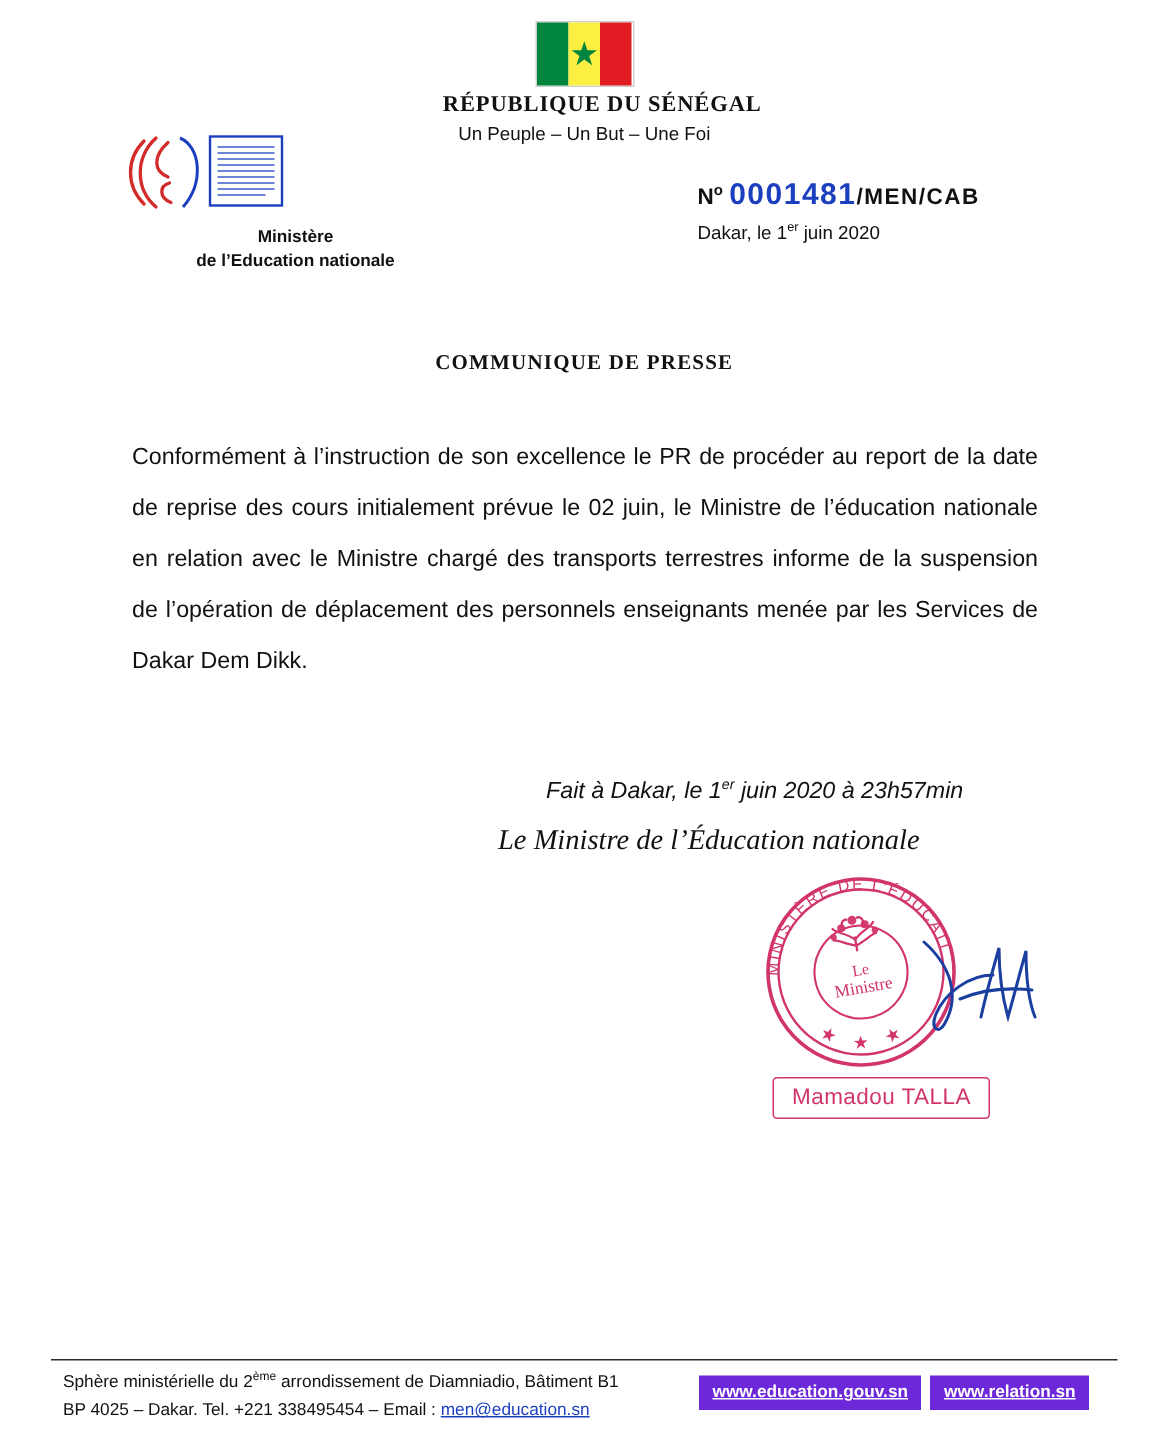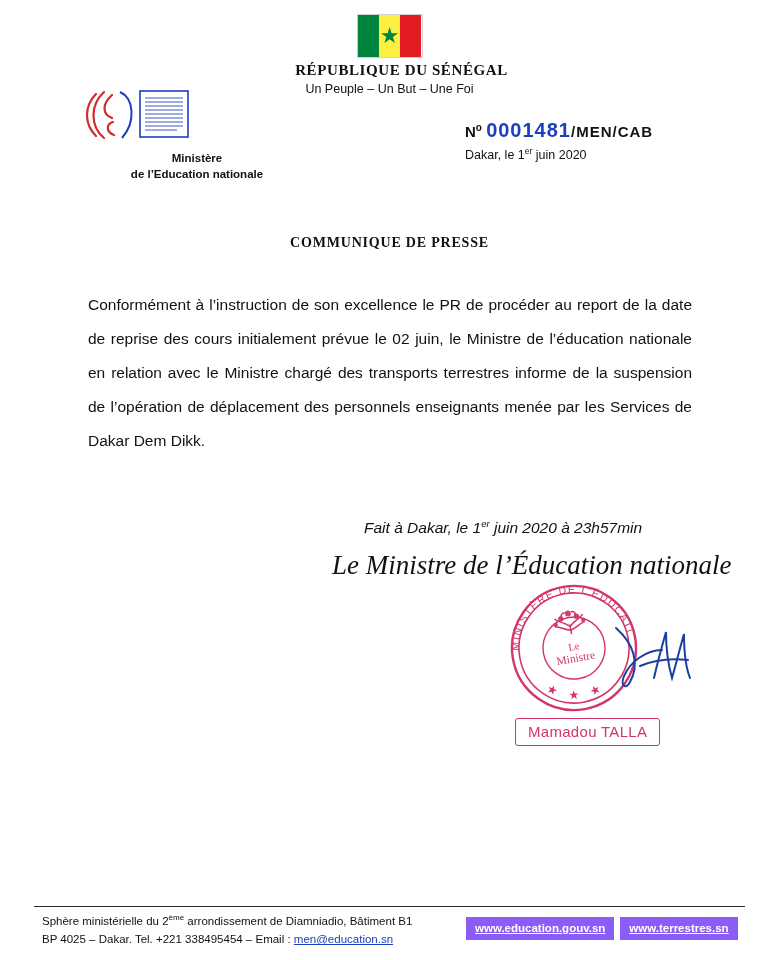--- a/index.html
+++ b/index.html
@@ -156,21 +156,21 @@
     white-space: nowrap;
   }
   .place-date .sup { font-size: 9.5px; vertical-align: super; font-style: italic; }
 
   .sign-title {
     position: absolute;
     top: 550px;
     left: 332px;
     font-family: "Liberation Serif", serif;
     font-style: italic;
-    font-size: 27px;
+    font-size: 19px;
     color: #111;
     white-space: nowrap;
   }
 
   
   .stamp {
     position: absolute;
     top: 572px;
     left: 498px;
     width: 152px;
@@ -223,21 +223,21 @@
     text-decoration: underline;
   }
   .footer-badges {
     position: absolute;
     top: 917px;
     left: 466px;
     display: flex;
     gap: 6px;
   }
   .badge {
-    background: #8b5cf6;
+    background: #6d28d9;
     color: #ffffff;
     font-size: 11.5px;
     font-weight: bold;
     padding: 5px 9px 6px 9px;
     text-decoration: underline;
     white-space: nowrap;
   }
 </style>
 </head>
 <body>
@@ -364,16 +364,16 @@
   <div class="footer-left">
     <div>
       <span>Sphère ministérielle du 2</span><span class="sup">ème</span><span> arrondissement de Diamniadio, Bâtiment B1</span>
     </div>
     <div>
       <span>BP 4025 – Dakar. Tel. +221 338495454 – Email : </span><a href="#">men@education.sn</a>
     </div>
   </div>
   <div class="footer-badges">
     <span class="badge">www.education.gouv.sn</span>
-    <span class="badge">www.terrestres.sn</span>
+    <span class="badge">www.relation.sn</span>
   </div>
 
 </div>
 
 </body></html>

